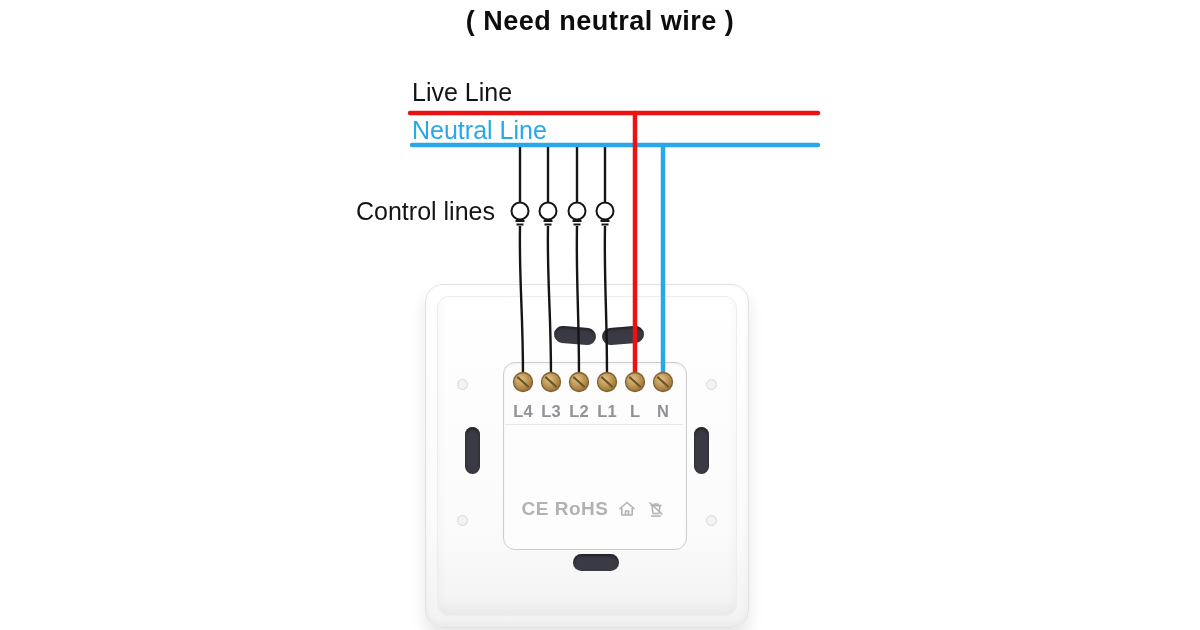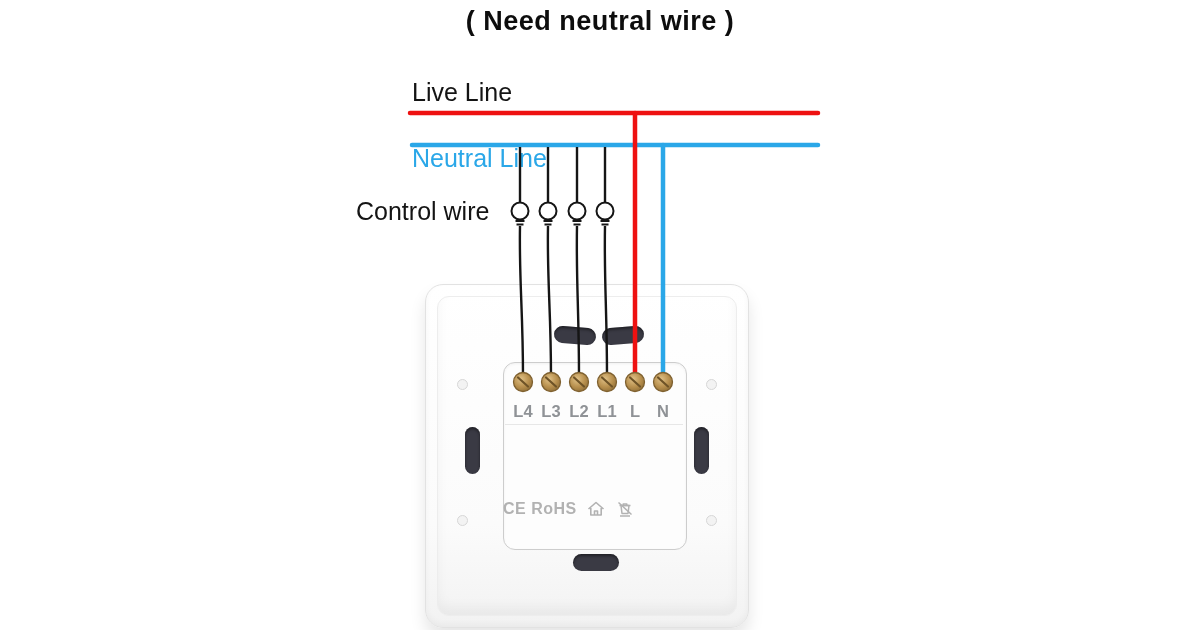--- a/index.html
+++ b/index.html
@@ -6,21 +6,21 @@
   .stage{
     position:relative;width:1200px;height:630px;overflow:hidden;background:#fff;
     font-family:"Liberation Sans", sans-serif;color:#111;border-radius:16px;
   }
   .title{
     position:absolute;left:0;right:0;top:6px;text-align:center;
     font-size:27px;font-weight:600;letter-spacing:.5px;color:#0d0d0d;
   }
   .label{position:absolute;font-size:25px;font-weight:500;color:#141414;white-space:nowrap;}
   .label-live{left:412px;top:78px;text-align:right;}
-  .label-neutral{left:412px;top:116px;color:var(--neutral-wire,#2aa7e8);margin-top:28px;}
+  .label-neutral{left:412px;top:116px;color:var(--neutral-wire,#2aa7e8);}
   .label-control{left:356px;top:197px;}
 
   
   .panel{
     position:absolute;left:425px;top:284px;width:322px;height:342px;
     background:linear-gradient(180deg,#ffffff 0%,#fbfbfb 70%,#f2f2f2 100%);
     border:1px solid #e2e2e2;border-radius:18px;
     box-shadow:0 10px 16px rgba(0,0,0,.10), inset 0 -3px 6px rgba(0,0,0,.04);
     z-index:1;
   }
@@ -50,43 +50,43 @@
   .slot-bottom{left:573px;top:554px;width:46px;height:17px;}
   .hole{
     position:absolute;width:9px;height:9px;border-radius:50%;
     background:#f3f3f3;border:1px solid #d7d7d7;z-index:4;
   }
   .hole-a{left:457px;top:379px;} .hole-b{left:706px;top:379px;}
   .hole-c{left:457px;top:515px;} .hole-d{left:706px;top:515px;}
 
   .cert-row{
     position:absolute;left:503px;top:497px;width:182px;height:24px;z-index:5;
-    display:flex;align-items:center;justify-content:flex-start;gap:9px;
-    color:#b2b2b2;font-size:16px;font-weight:700;letter-spacing:.5px;
+    display:flex;align-items:center;justify-content:center;gap:9px;
+    color:#b2b2b2;font-size:19px;font-weight:700;letter-spacing:.5px;
   }
   .cert-row svg{display:block;}
 
   .overlay{position:absolute;left:0;top:0;z-index:6;pointer-events:none;}
   .w-live{stroke:var(--live-wire,#ee1111);}
   .w-neutral{stroke:var(--neutral-wire,#2aa7e8);}
   .w-ctrl{stroke:var(--control-wire,#151515);}
   .overlay text{
     font-family:"Liberation Sans", sans-serif;font-size:16.5px;font-weight:600;fill:#8f9296;
   }
 </style>
 </head>
 <body>
 
 <div class="stage">
 
   <div class="title">( Need neutral wire )</div>
 
   <div class="label label-live">Live Line</div>
   <div class="label label-neutral">Neutral Line</div>
-  <div class="label label-control">Control wire</div>
+  <div class="label label-control">Control lines</div>
 
   <div class="panel"></div>
   <div class="inner-plate"></div>
 
   <div class="slot slot-top-a"></div>
   <div class="slot slot-top-b"></div>
   <div class="slot slot-left"></div>
   <div class="slot slot-right"></div>
   <div class="slot slot-bottom"></div>
 

